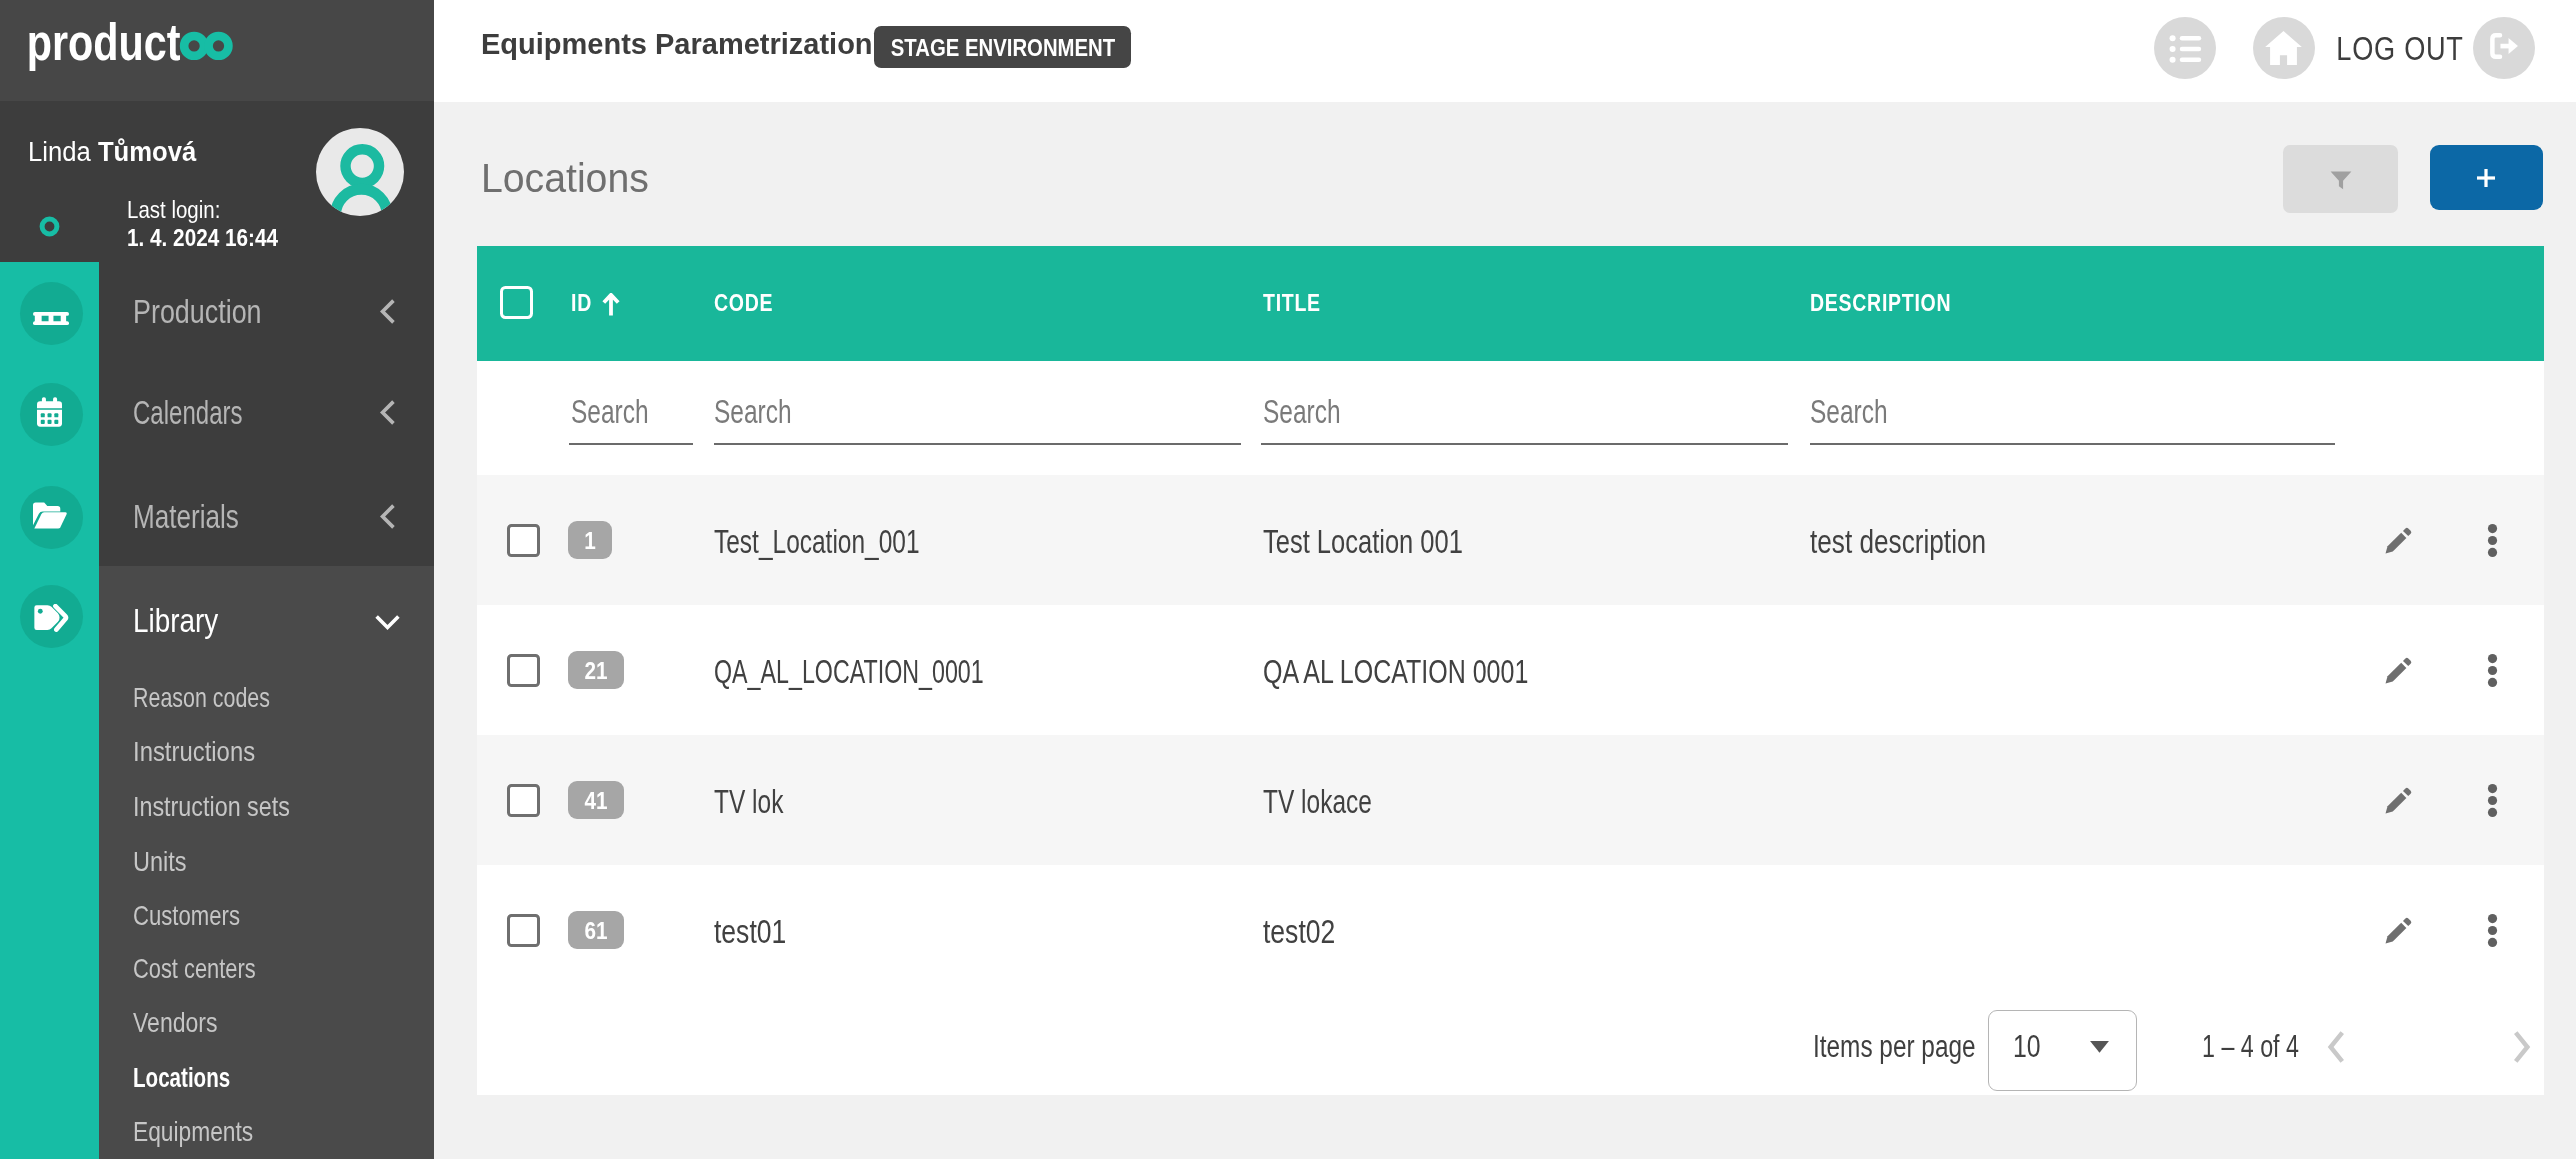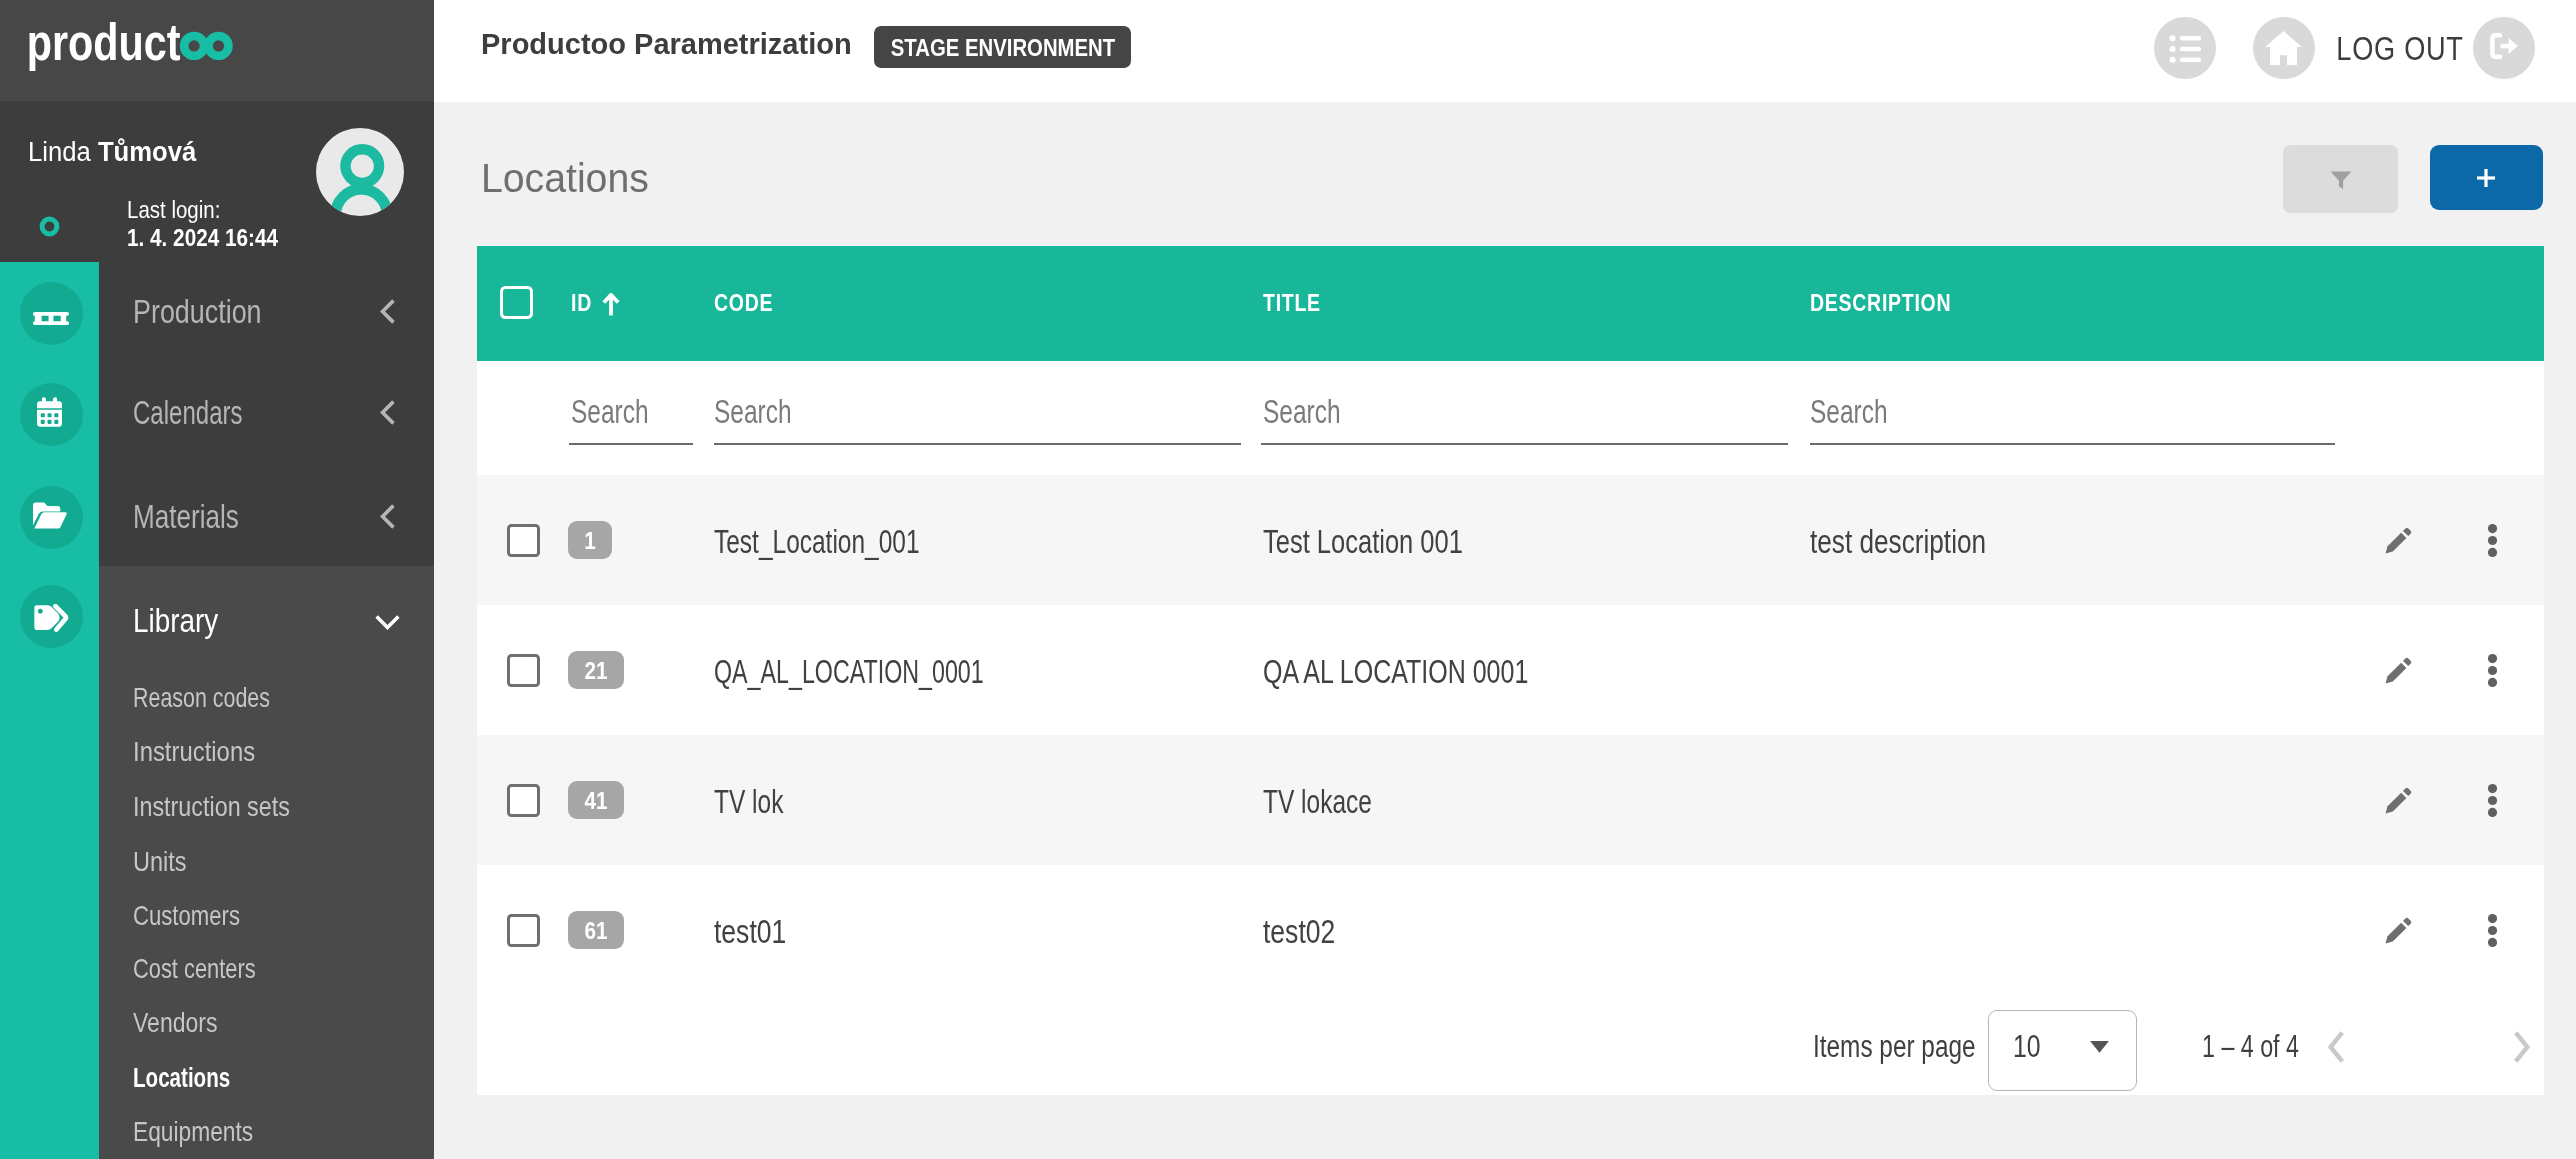--- a/index.html
+++ b/index.html
@@ -106,21 +106,21 @@
 <div class="t" style="left:133px;top:752px;font-size:28px;color:#c6c6c6;transform:translateY(-50%) scaleX(0.853);">Instructions</div>
 <div class="t" style="left:133px;top:807px;font-size:28px;color:#c6c6c6;transform:translateY(-50%) scaleX(0.833);">Instruction sets</div>
 <div class="t" style="left:133px;top:862px;font-size:28px;color:#c6c6c6;transform:translateY(-50%) scaleX(0.84);">Units</div>
 <div class="t" style="left:133px;top:916px;font-size:28px;color:#c6c6c6;transform:translateY(-50%) scaleX(0.79);">Customers</div>
 <div class="t" style="left:133px;top:969px;font-size:28px;color:#c6c6c6;transform:translateY(-50%) scaleX(0.78);">Cost centers</div>
 <div class="t" style="left:133px;top:1023px;font-size:28px;color:#c6c6c6;transform:translateY(-50%) scaleX(0.823);">Vendors</div>
 <div class="t" style="left:133px;top:1078px;font-size:28px;font-weight:bold;color:#ffffff;transform:translateY(-50%) scaleX(0.735);">Locations</div>
 <div class="t" style="left:133px;top:1132px;font-size:28px;color:#c6c6c6;transform:translateY(-50%) scaleX(0.813);">Equipments</div>
 
 <div class="abs" style="left:434px;top:0;width:2142px;height:102px;background:#ffffff;"></div>
-<div class="t" style="left:481px;top:44px;font-size:29px;font-weight:bold;color:#3d3d3d;transform:translateY(-50%) scaleX(1);">Productoo Parametrization</div>
+<div class="t" style="left:481px;top:44px;font-size:29px;font-weight:bold;color:#3d3d3d;transform:translateY(-50%) scaleX(1);">Equipments Parametrization</div>
 <div class="abs" style="left:874px;top:26px;width:257px;height:42px;background:#454545;border-radius:7.2px;"></div>
 <div class="tc" style="left:1003px;top:48px;font-size:23.5px;font-weight:bold;color:#ffffff;transform:translate(-50%,-50%) scaleX(0.865);">STAGE ENVIRONMENT</div>
 
 <div class="abs" style="left:2154px;top:17px;width:62px;height:62px;border-radius:50%;background:#d9d9d9;"></div>
 <div class="abs" style="left:2253px;top:17px;width:62px;height:62px;border-radius:50%;background:#d9d9d9;"></div>
 <div class="abs" style="left:2473px;top:17px;width:62px;height:62px;border-radius:50%;background:#d9d9d9;"></div>
 <div class="tc" style="left:2400px;top:49px;font-size:33px;color:#3d3d3d;letter-spacing:0.9px;transform:translate(-50%,-50%) scaleX(0.823);">LOG OUT</div>
 
 <svg class="abs" style="left:2169px;top:32px;" width="34" height="34" viewBox="0 0 38 38">
   <g fill="#fff">

